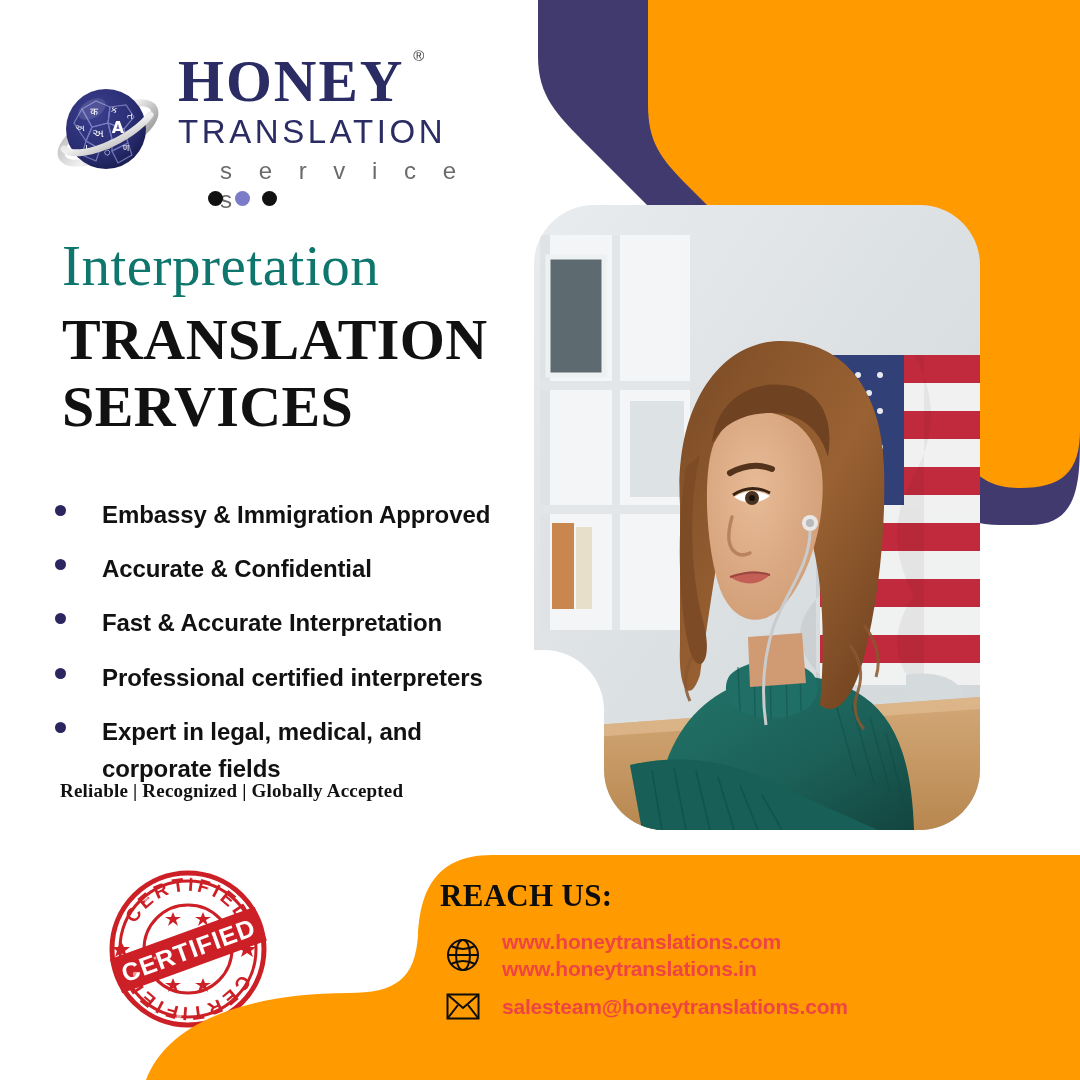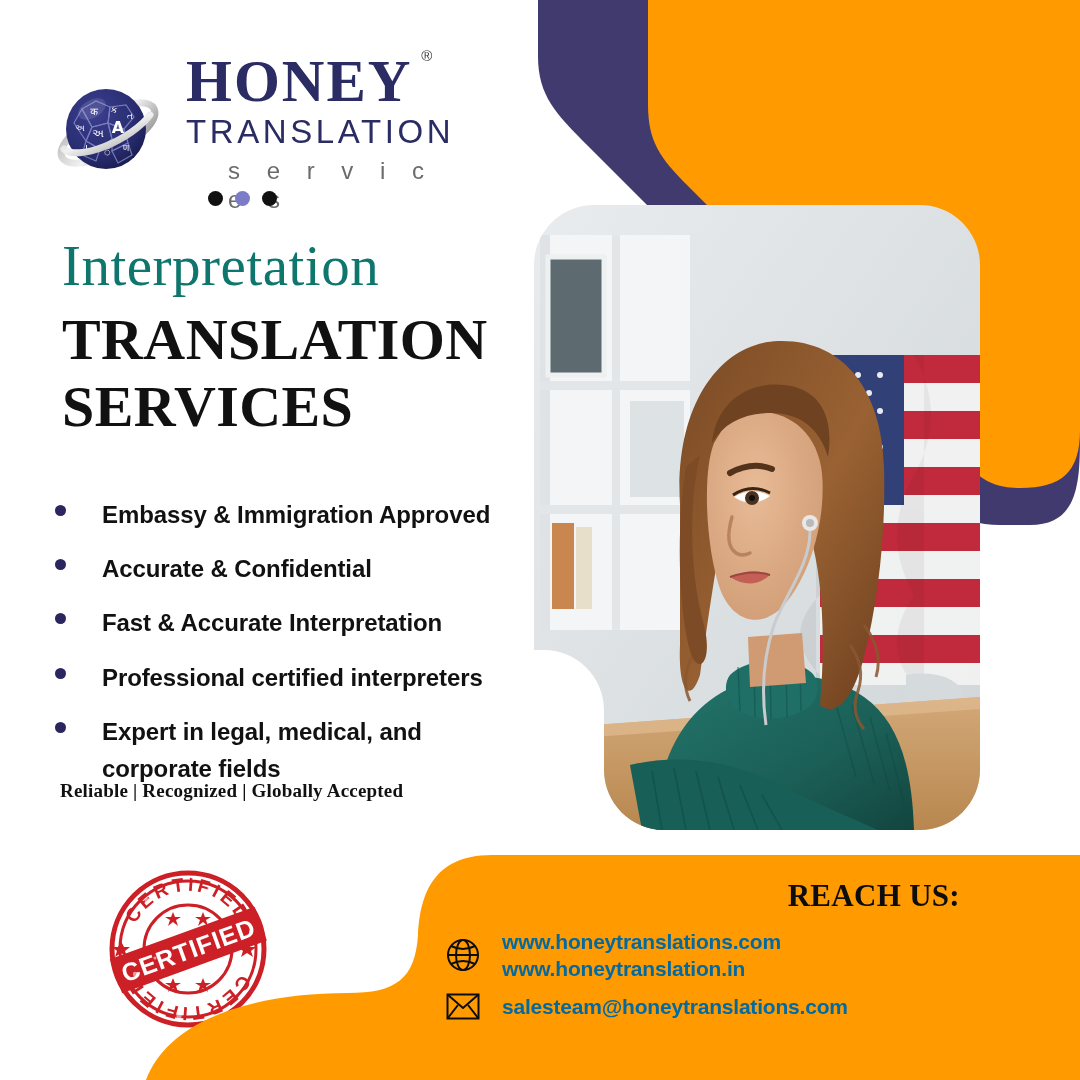--- a/index.html
+++ b/index.html
@@ -44,21 +44,21 @@
   
   .logo-block {
     position: absolute;
     left: 52px;
     top: 48px;
     width: 420px;
   }
   .logo-row { display: flex; align-items: center; gap: 14px; }
   .logo-globe { width: 112px; height: 112px; flex: none; }
   .logo-globe svg { display: block; width: 112px; height: 112px; }
-  .logo-words { position: relative; padding-top: 4px; margin-left: 8px; }
+  .logo-words { position: relative; padding-top: 4px; }
   .logo-honey {
     font-family: "Liberation Serif", serif;
     font-weight: 700;
     font-size: 59px;
     letter-spacing: 2px;
     color: #2A2C63;
     line-height: 1.0;
     position: relative;
     display: inline-block;
   }
@@ -195,21 +195,21 @@
     position: absolute;
     left: 440px;
     top: 878px;
     width: 630px;
   }
   .reach-title {
     font-family: "Liberation Serif", serif;
     font-weight: 700;
     font-size: 31px;
     color: #0d0d0d;
-    text-align: right;
+    text-align: left;
     width: 520px;
     letter-spacing: 0.3px;
     margin-bottom: 14px;
   }
   .contact-row {
     display: flex;
     align-items: center;
     margin-bottom: 10px;
   }
   .contact-icon {
@@ -218,21 +218,21 @@
     display: flex;
     align-items: center;
     justify-content: center;
     margin-right: 16px;
   }
   .contact-icon svg { display: block; }
   .contact-text {
     font-family: "Liberation Sans", sans-serif;
     font-weight: 700;
     font-size: 21px;
-    color: #0369a1;
+    color: #ef4444;
     line-height: 1.3;
     letter-spacing: -0.2px;
   }
   .contact-text.phone { font-size: 23px; letter-spacing: 0.3px; }
   .contact-text .line { display: block; }
 </style>
 </head>
 <body>
 
 <div class="poster">
@@ -606,21 +606,21 @@
         <svg width="34" height="34" viewBox="0 0 34 34" fill="none" stroke="#0d0d0d" stroke-width="2">
           <circle cx="17" cy="17" r="15"></circle>
           <ellipse cx="17" cy="17" rx="7" ry="15"></ellipse>
           <line x1="2" y1="17" x2="32" y2="17"></line>
           <path d="M5,8 Q17,14 29,8"></path>
           <path d="M5,26 Q17,20 29,26"></path>
         </svg>
       </span>
       <span class="contact-text">
         <span class="line">www.honeytranslations.com</span>
-        <span class="line">www.honeytranslation.in</span>
+        <span class="line">www.honeytranslations.in</span>
       </span>
     </div>
 
     <div class="contact-row">
       <span class="contact-icon">
         <svg width="34" height="27" viewBox="0 0 34 27" fill="none" stroke="#0d0d0d" stroke-width="2">
           <rect x="1.5" y="1.5" width="31" height="24"></rect>
           <path d="M1.5,1.5 L17,15 L32.5,1.5"></path>
           <path d="M1.5,25.5 L12,12"></path>
           <path d="M32.5,25.5 L22,12"></path>

